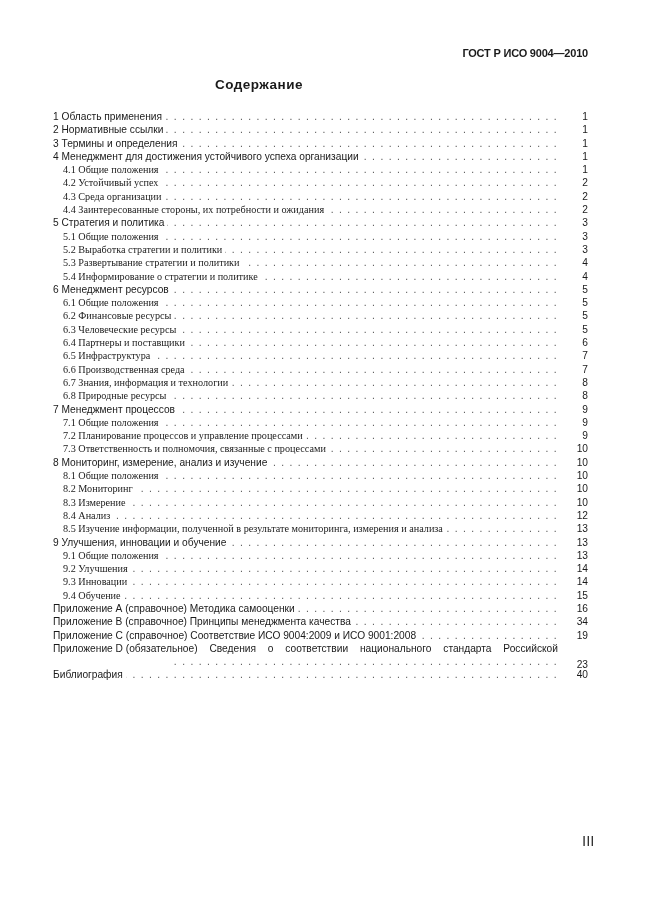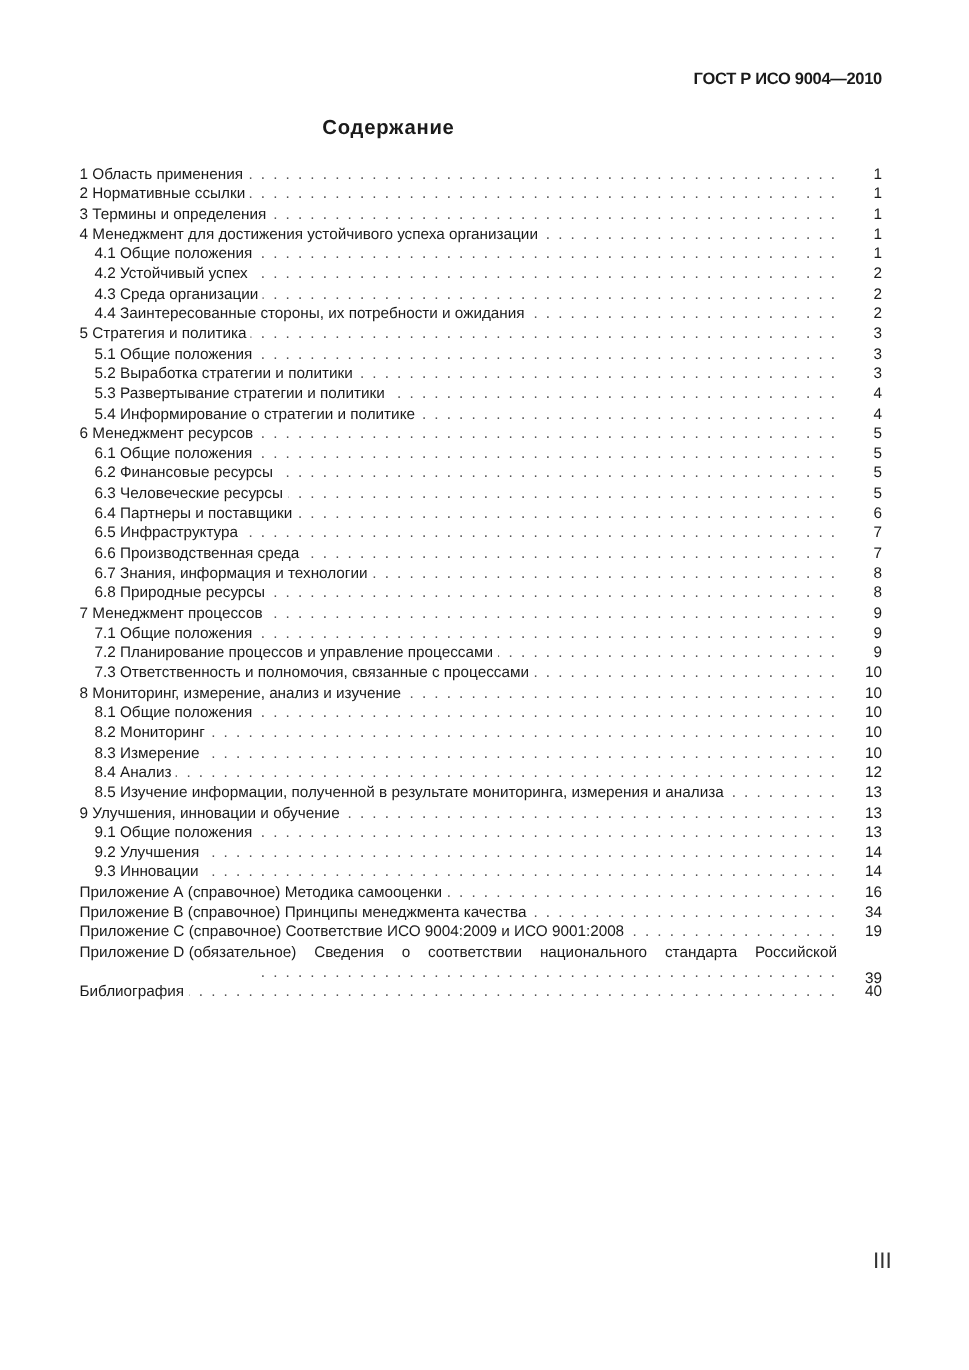--- a/index.html
+++ b/index.html
@@ -42,20 +42,21 @@
       line-height: 13.3px;
     }
     .toc-row {
       display: flex;
       align-items: flex-start;
       white-space: nowrap;
       height: 13.3px;
     }
     .toc-row.sub .toc-text {
       padding-left: 10px;
+      font-family: Liberation Serif, serif;
     }
     .toc-text {
       flex: 0 0 auto;
       padding-right: 3px;
       background: #fff;
     }
     .toc-dots {
       flex: 1 1 auto;
       overflow: hidden;
       height: 13.3px;
@@ -285,20 +286,25 @@
   </div>
     <div class="toc-row sub">
     <span class="toc-text">9.2 Улучшения</span>
     <span class="toc-dots"></span>
     <span class="toc-page">14</span>
   </div>
     <div class="toc-row sub">
     <span class="toc-text">9.3 Инновации</span>
     <span class="toc-dots"></span>
     <span class="toc-page">14</span>
+  </div>
+    <div class="toc-row sub">
+    <span class="toc-text">9.4 Обучение</span>
+    <span class="toc-dots"></span>
+    <span class="toc-page">15</span>
   </div>
     <div class="toc-row">
     <span class="toc-text">Приложение А (справочное)  Методика самооценки</span>
     <span class="toc-dots"></span>
     <span class="toc-page">16</span>
   </div>
     <div class="toc-row">
     <span class="toc-text">Приложение В (справочное)  Принципы менеджмента качества</span>
     <span class="toc-dots"></span>
     <span class="toc-page">34</span>
@@ -313,21 +319,21 @@
         <span class="appendix-label">Приложение D (обязательное)</span>
         <span>Сведения</span>
         <span>о</span>
         <span>соответствии</span>
         <span>национального</span>
         <span>стандарта</span>
         <span>Российской</span>
       </div>
       <div class="multi-line2">
         <span class="toc-dots"></span>
-        <span class="toc-page">39</span>
+        <span class="toc-page">23</span>
       </div>
     </div>
     <div class="toc-row">
     <span class="toc-text">Библиография</span>
     <span class="toc-dots"></span>
     <span class="toc-page">40</span>
   </div>
   </div>
 
 <div class="page-number">III</div>

